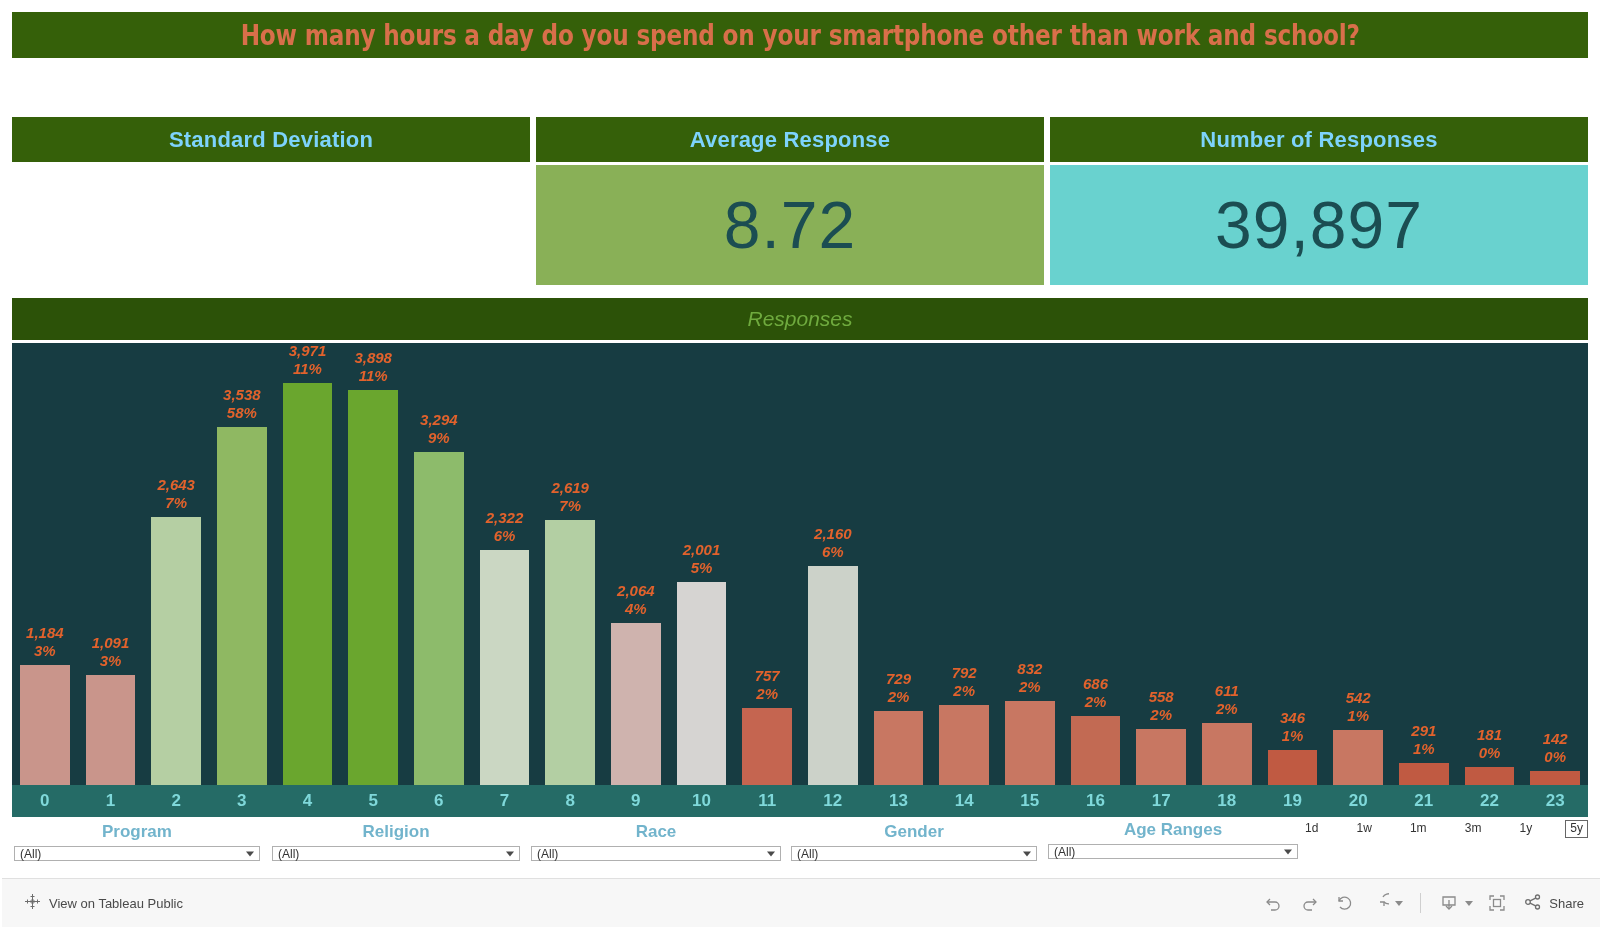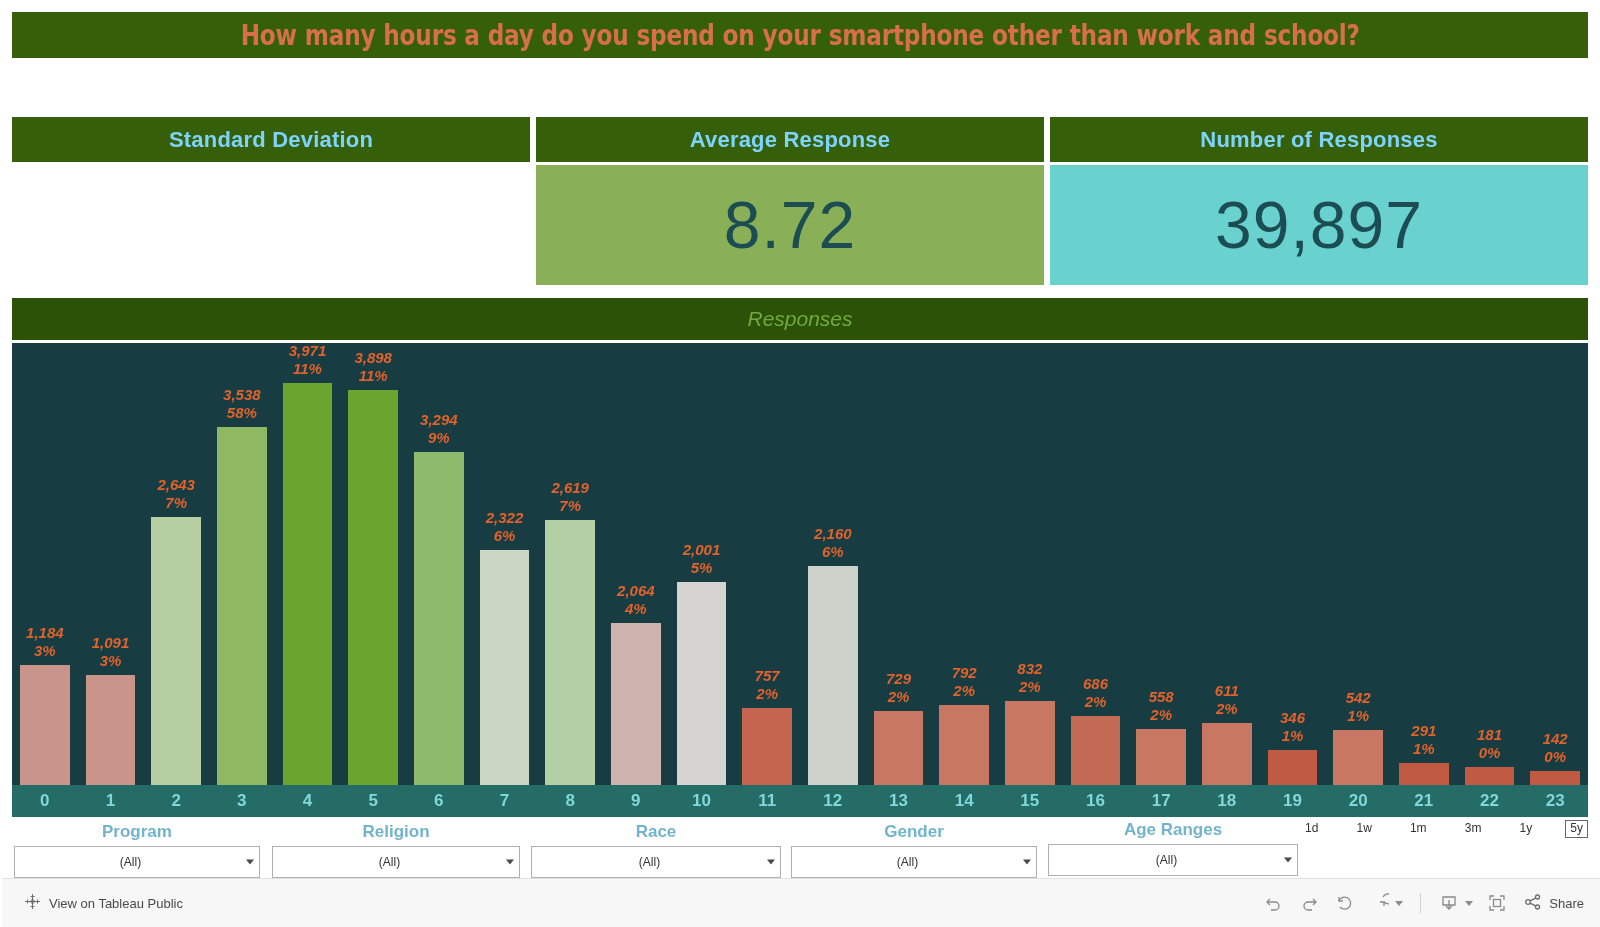--- a/index.html
+++ b/index.html
@@ -167,27 +167,26 @@
   .filter-label {
     text-align: center;
     color: #72b4cc;
     font-size: 17px;
     font-weight: bold;
     padding-bottom: 4px;
     white-space: nowrap;
   }
   .filter-select {
     position: relative;
-    height: 32px;
+    height: 15px;
     background: #ffffff;
     border: 1px solid #b0b0b0;
     display: flex;
     align-items: center;
     padding: 0 18px 0 5px;
-    justify-content: center;
   }
   .filter-value {
     color: #333333;
     font-size: 12px;
     line-height: 1;
   }
   .filter-caret {
     position: absolute;
     right: 5px;
     top: 50%;

